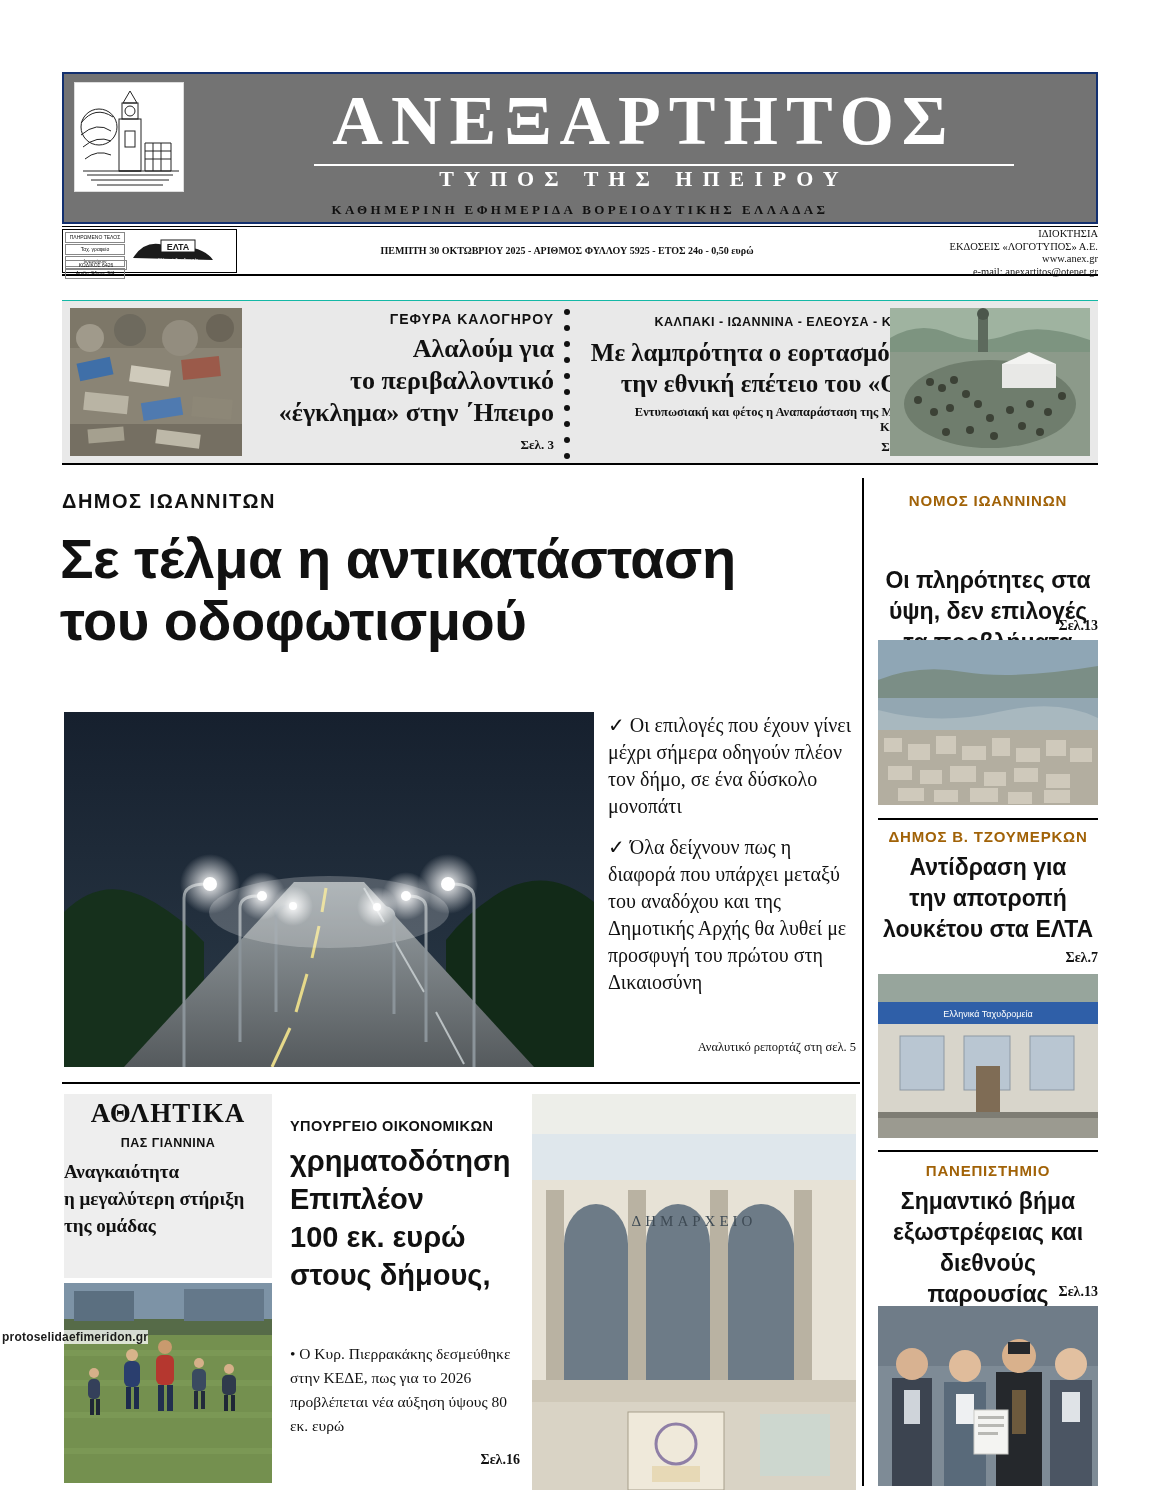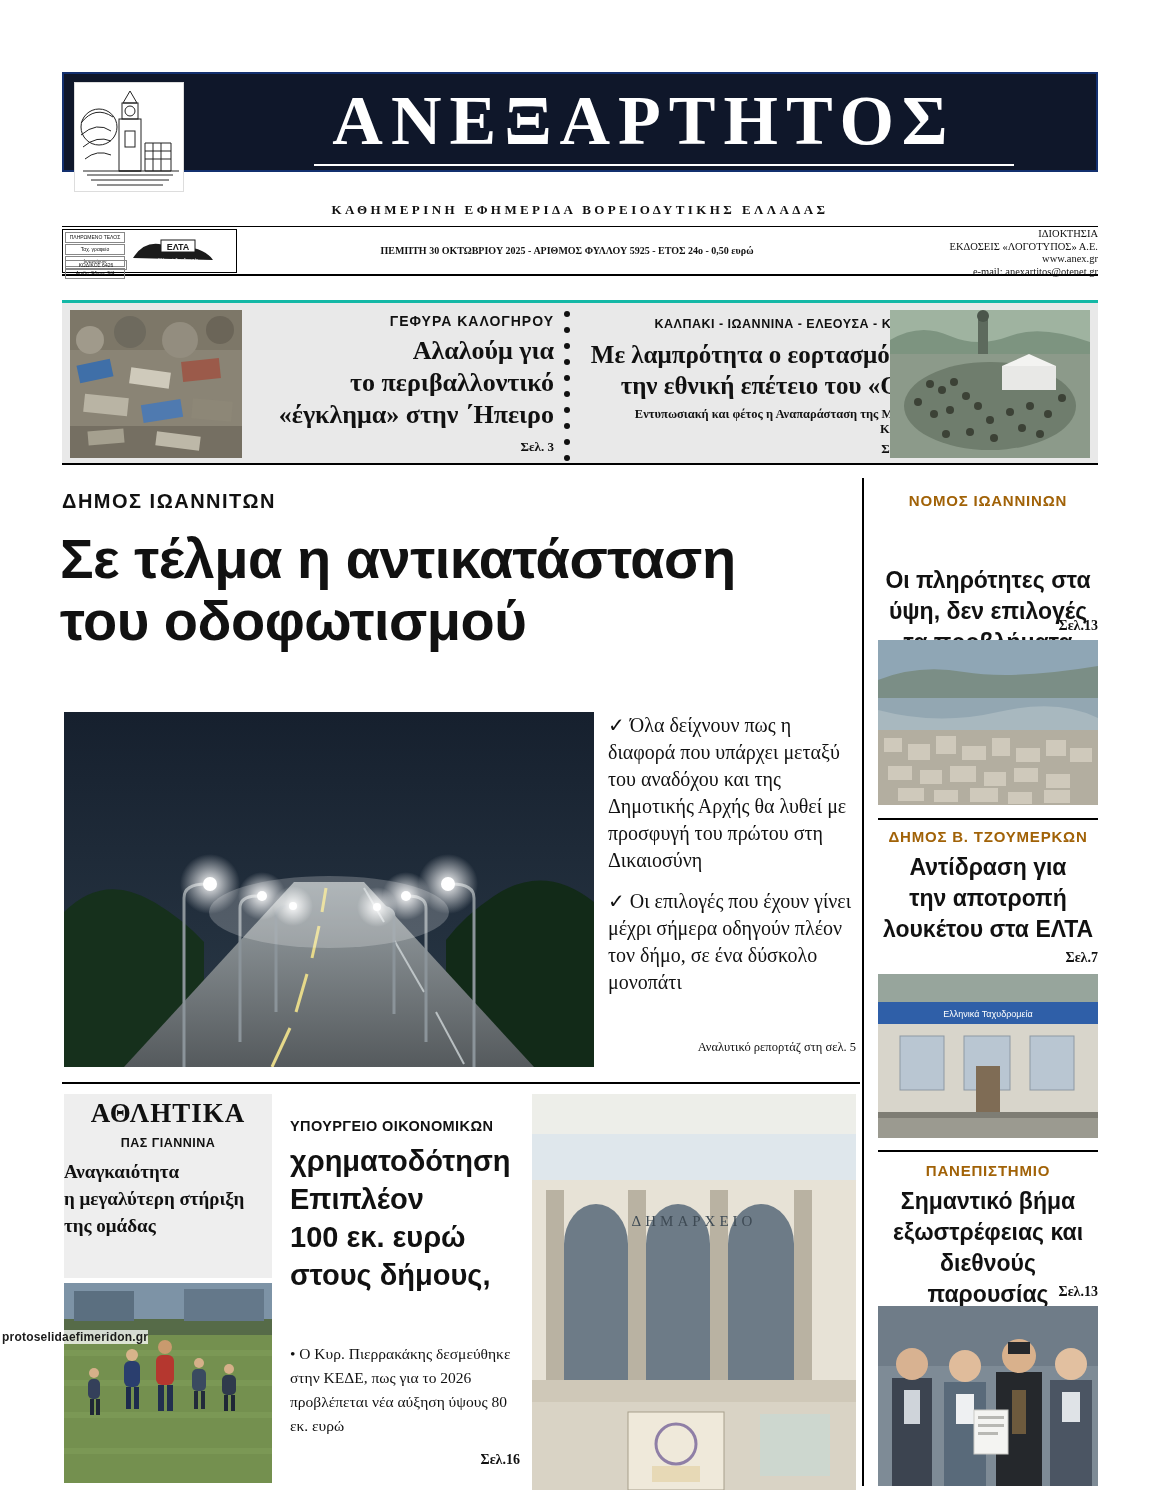--- a/index.html
+++ b/index.html
@@ -20,22 +20,22 @@
     left: 0; top: 0;
     width: 1161px;
     height: 1500px;
     background: #ffffff;
   }
 
   
   .masthead {
     position: absolute;
     left: 62px; top: 72px;
-    width: 1036px; height: 100px;
-    background: #0f172a;
+    width: 1036px; height: 152px;
+    background: #737373;
     border: 2px solid #13306f;
     box-sizing: border-box;
   }
   .masthead-logo {
     position: absolute;
     left: 10px; top: 8px;
     width: 110px; height: 110px;
     background: #ffffff;
     border: 1px solid #dddddd;
     box-sizing: border-box;
@@ -133,21 +133,21 @@
     line-height: 12.5px;
     color: #111;
   }
 
   
   .teaser-strip {
     position: absolute;
     left: 62px; top: 300px;
     width: 1036px; height: 165px;
     background: #e9e9e9;
-    border-top: 3px solid #14b8a6;
+    border-top: 1px solid #14b8a6;
     border-bottom: 2px solid #000;
     box-sizing: border-box;
   }
   .teaser-photo-left {
     position: absolute; left: 8px; top: 7px; width: 172px; height: 148px;
     overflow: hidden; background: #8d8a80;
   }
   .teaser-photo-right {
     position: absolute; right: 8px; top: 7px; width: 200px; height: 148px;
     overflow: hidden; background: #9aa39a;
@@ -536,22 +536,22 @@
         <circle cx="229" cy="194" r="4" fill="#ffffff"></circle>
         <circle cx="384" cy="172" r="7" fill="#ffffff"></circle>
         <circle cx="342" cy="184" r="5" fill="#ffffff"></circle>
         <circle cx="313" cy="195" r="4" fill="#ffffff"></circle>
       </g>
       <ellipse cx="265" cy="200" rx="120" ry="36" fill="#ffffff" opacity="0.22"></ellipse>
     </svg>
   </div>
 
   <div class="main-bullets">
+    <p>✓ Οι επιλογές που έχουν γίνει μέχρι σήμερα οδηγούν πλέον τον δήμο, σε ένα δύσκολο μονοπάτι</p>
     <p>✓ Όλα δείχνουν πως η διαφορά που υπάρχει μεταξύ του αναδόχου και της Δημοτικής Αρχής θα λυθεί με προσφυγή του πρώτου στη Δικαιοσύνη</p>
-    <p>✓ Οι επιλογές που έχουν γίνει μέχρι σήμερα οδηγούν πλέον τον δήμο, σε ένα δύσκολο μονοπάτι</p>
   </div>
   <div class="main-report-note">Αναλυτικό ρεπορτάζ στη σελ. 5</div>
 
   <div class="hr-main"></div>
 
   <div class="sports-box"></div>
   <div class="sports-title">ΑΘΛΗΤΙΚΑ</div>
   <div class="sports-kicker">ΠΑΣ ΓΙΑΝΝΙΝΑ</div>
   <div class="sports-head">
     <div>Αναγκαιότητα</div>

